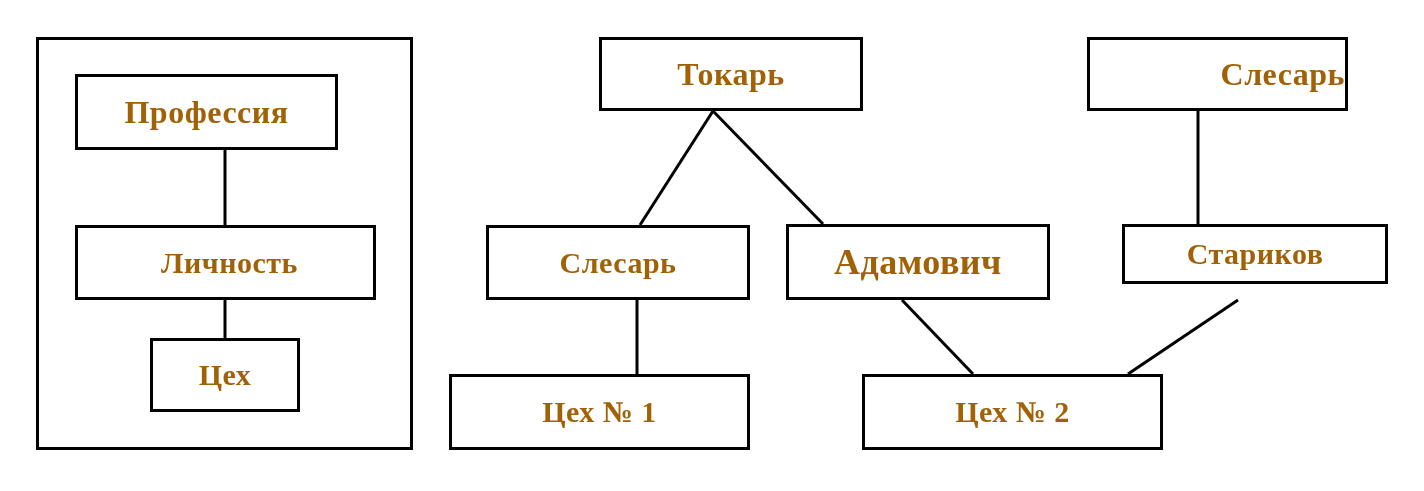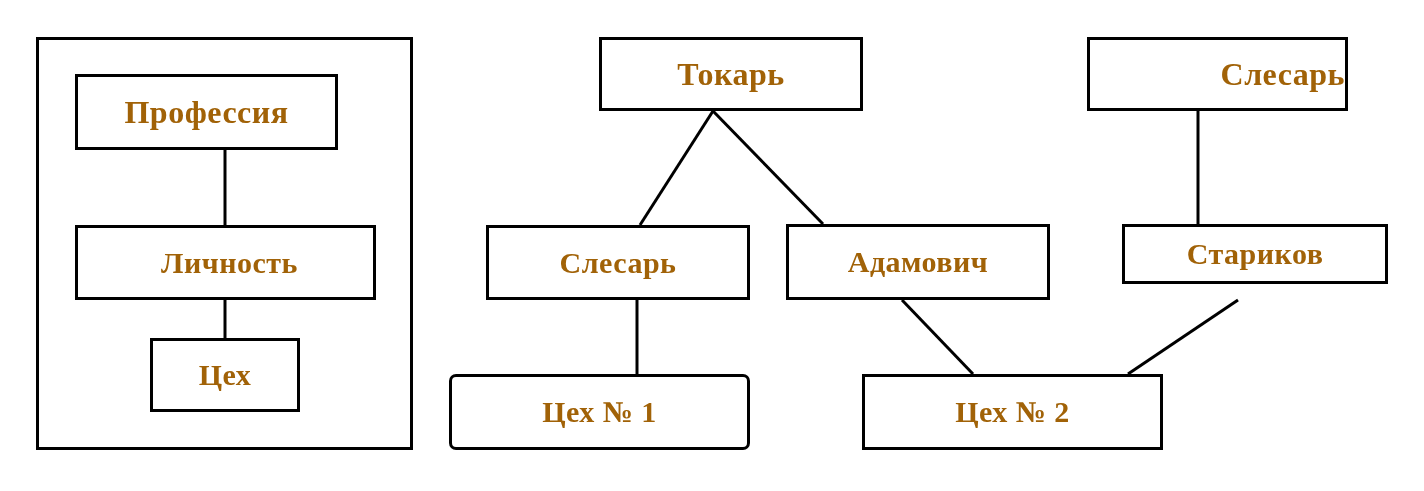--- a/index.html
+++ b/index.html
@@ -81,23 +81,23 @@
       <div class="node" style="left: 150px; top: 338px; width: 150px; height: 74px; border-color: rgb(0, 0, 0); background: rgb(255, 255, 255);">
         <span class="node-label" style="font-size: 30px;">Цех</span>
       </div>
       <div class="node" style="left: 599px; top: 37px; width: 264px; height: 74px; border-color: rgb(0, 0, 0); background: rgb(255, 255, 255);">
         <span class="node-label" style="font-size: 32px;">Токарь</span>
       </div>
       <div class="node" style="left: 486px; top: 225px; width: 264px; height: 75px; border-color: rgb(0, 0, 0); background: rgb(255, 255, 255);">
         <span class="node-label" style="font-size: 30px;">Слесарь</span>
       </div>
       <div class="node" style="left: 786px; top: 224px; width: 264px; height: 76px; border-color: rgb(0, 0, 0); background: rgb(255, 255, 255);">
-        <span class="node-label" style="font-size: 30px;">Адамович</span>
+        <span class="node-label" style="font-size: 36px;">Адамович</span>
       </div>
-      <div class="node" style="left: 449px; top: 374px; width: 301px; height: 76px; border-color: rgb(0, 0, 0); background: rgb(255, 255, 255); border-radius: 7px;">
+      <div class="node" style="left: 449px; top: 374px; width: 301px; height: 76px; border-color: rgb(0, 0, 0); background: rgb(255, 255, 255);">
         <span class="node-label" style="font-size: 30px;">Цех № 1</span>
       </div>
       <div class="node" style="left: 1087px; top: 37px; width: 261px; height: 74px; border-color: rgb(0, 0, 0); background: rgb(255, 255, 255); justify-content: flex-end;">
         <span class="node-label" style="font-size: 32px;">Слесарь</span>
       </div>
       <div class="node" style="left: 1122px; top: 224px; width: 266px; height: 60px; border-color: rgb(0, 0, 0); background: rgb(255, 255, 255);">
         <span class="node-label" style="font-size: 30px;">Стариков</span>
       </div>
       <div class="node" style="left: 862px; top: 374px; width: 301px; height: 76px; border-color: rgb(0, 0, 0); background: rgb(255, 255, 255);">
         <span class="node-label" style="font-size: 30px;">Цех № 2</span>

